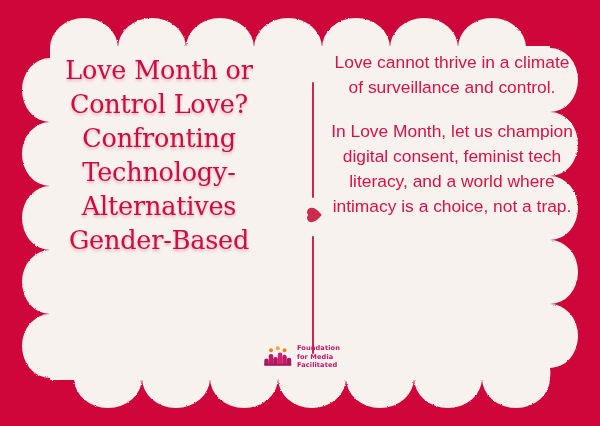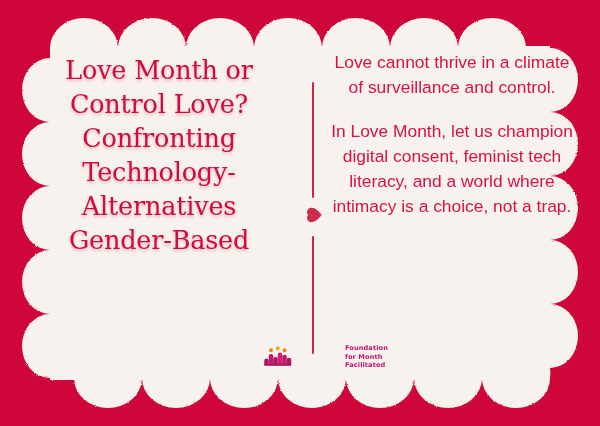--- a/index.html
+++ b/index.html
@@ -116,21 +116,21 @@
   #logo-mark { width: 30px; height: 24px; flex: none; display: block; }
   #logo-text {
     font-family: "DejaVu Sans", "Liberation Sans", sans-serif;
     font-size: 6.6px;
     font-weight: bold;
     line-height: 1.32;
     color: #C2176B;
     letter-spacing: 0.1px;
     white-space: nowrap;
   }
-  #logo-text span { display: block; margin-left: 48px; }
+  #logo-text span { display: block; }
 </style>
 </head>
 <body>
 
 <div id="poster">
 
   <div id="card-wrap">
     <svg id="card-svg" viewBox="0 0 556 390" preserveAspectRatio="none">
       <defs>
         <filter id="rough">
@@ -215,19 +215,19 @@
         <path d="M3 27 L3 21 Q3 18 6 18 Q9 18 9 21 L9 27 Z" fill="#A8185E"></path>
         <path d="M9 27 L9 15 Q9 12 12 12 Q15 12 15 15 L15 27 Z" fill="#C2176B"></path>
         <path d="M15 27 L15 19 Q15 16 18 16 Q21 16 21 19 L21 27 Z" fill="#A8185E"></path>
         <path d="M21 27 L21 13 Q21 10 24 10 Q27 10 27 13 L27 27 Z" fill="#D81E74"></path>
         <path d="M27 27 L27 16 Q27 13 30 13 Q33 13 33 16 L33 27 Z" fill="#C2176B"></path>
         <path d="M33 27 L33 20 Q33 17 36 17 Q39 17 39 20 L39 27 Z" fill="#A8185E"></path>
         <rect x="3" y="25" width="36" height="2.6" rx="1.3" fill="#A8185E"></rect>
       </svg>
       <div id="logo-text">
         <span>Foundation</span>
-        <span>for Month</span>
+        <span>for Media</span>
         <span>Facilitated</span>
       </div>
     </div>
 
   </div>
 </div>
 
 </body></html>

